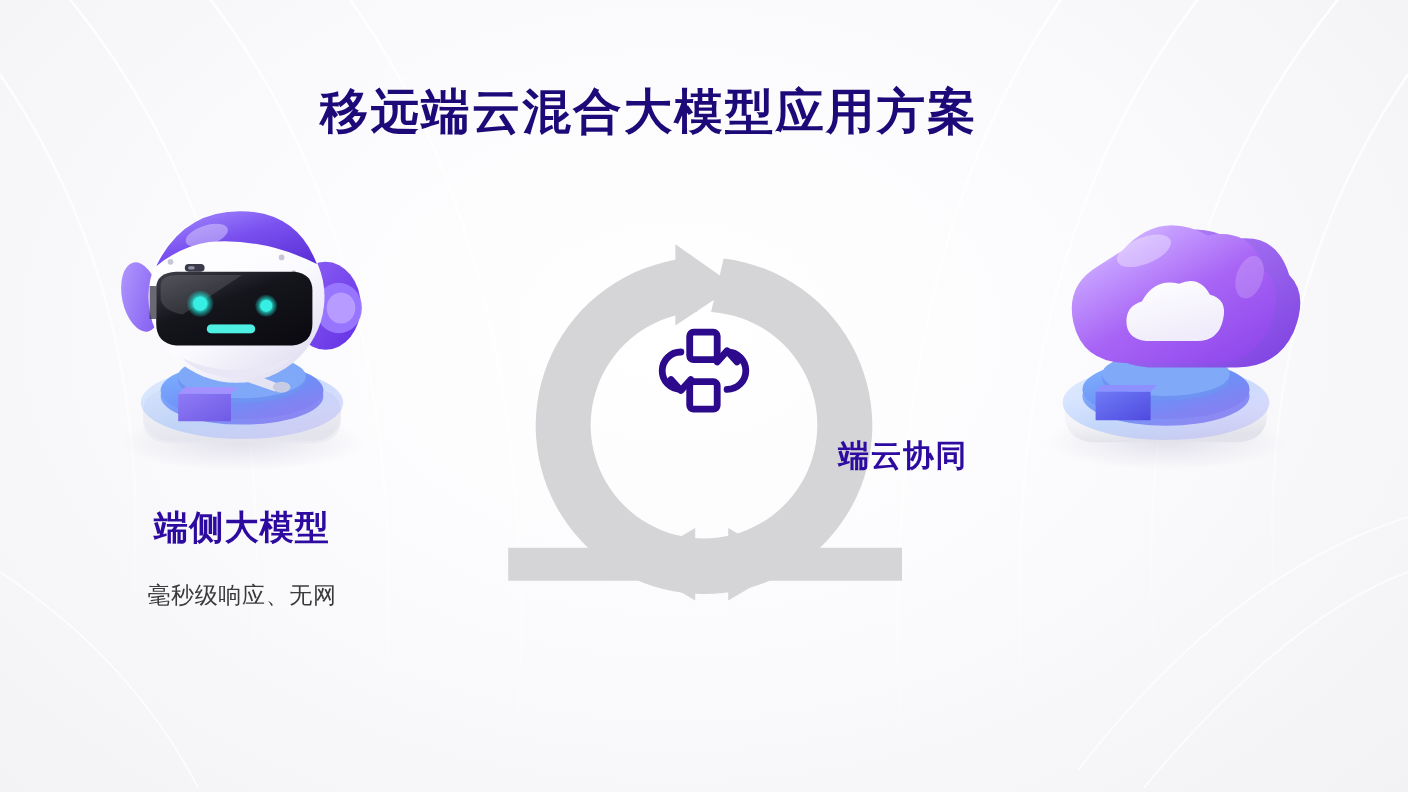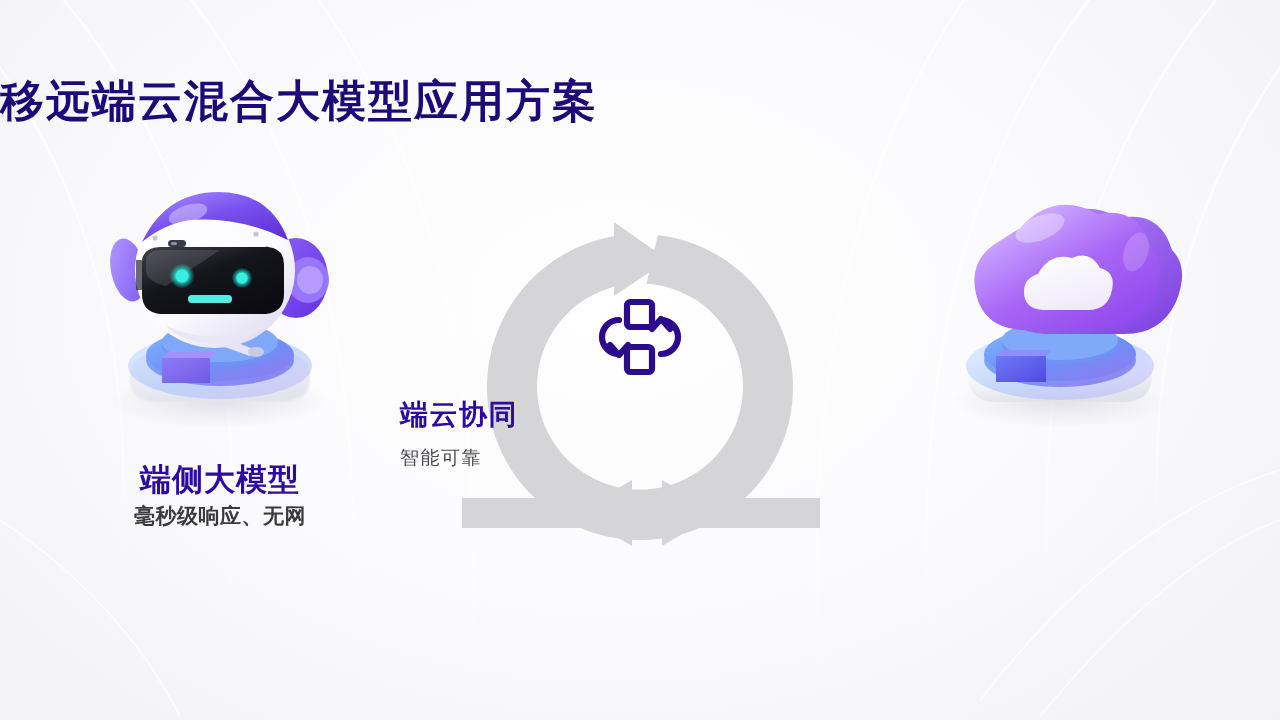--- a/index.html
+++ b/index.html
@@ -26,20 +26,21 @@
   }
   .bg-arcs { position: absolute; inset: 0; }
   .bg-arcs svg { display: block; width: 1280px; height: 720px; }
 
   
   .title {
     position: absolute;
     top: 72px;
     left: 0;
     width: 1180px;
+    text-align: center;
     font-size: 44px;
     font-weight: 700;
     letter-spacing: 2px;
     color: #1d0a78;
     white-space: nowrap;
   }
 
   
   .col {
     position: absolute;
@@ -59,26 +60,25 @@
 
   .col-heading {
     font-size: 31px;
     font-weight: 700;
     color: #2d0aa0;
     letter-spacing: 1px;
     margin-top: 22px;
     line-height: 1.15;
   }
   .col-body {
-    margin-top: 2px;
+    margin-top: 28px;
     font-size: 21px;
     line-height: 1.55;
     color: #3a3a3c;
     letter-spacing: 0.5px;
-    font-weight: bold;
   }
   .col-body span { display: block; }
 
   
   .center {
     position: absolute;
     left: 400px;
     top: 208px;
     width: 480px;
     height: 420px;
@@ -86,21 +86,21 @@
   .center svg.cycle {
     position: absolute;
     left: 0; top: 0;
     width: 480px; height: 420px;
   }
   .center-inner {
     position: absolute;
     left: 0;
     top: 86px;
     width: 480px;
-    text-align: left;
+    text-align: right;
   }
   .sync-icon { display: block; margin: 0 auto; }
   .center-heading {
     margin-top: 16px;
     font-size: 28px;
     font-weight: 700;
     color: #2d0aa0;
     letter-spacing: 1.5px;
   }
   .center-sub {
@@ -303,21 +303,20 @@
           <rect x="30" y="53" width="25" height="25" rx="3.5"></rect>
 
           <path d="M22 26 A 17 17 0 0 0 22 60"></path>
           <polyline points="13,51 22,61 31,51"></polyline>
 
           <path d="M64 60 A 17 17 0 0 0 64 26"></path>
           <polyline points="55,35 64,25 73,35"></polyline>
         </g>
       </svg>
       <div class="center-heading">端云协同</div>
-      <div class="center-sub">智能可靠</div>
     </div>
   </div>
 
   <div class="col col-right">
 
     <div class="art">
       <svg viewBox="0 0 300 270" width="300" height="270" xmlns="http://www.w3.org/2000/svg" aria-hidden="true">
         <defs>
           <radialGradient id="cShadow" cx="50%" cy="50%" r="50%">
             <stop offset="0%" stop-color="#b9b6cf" stop-opacity="0.36"></stop>

